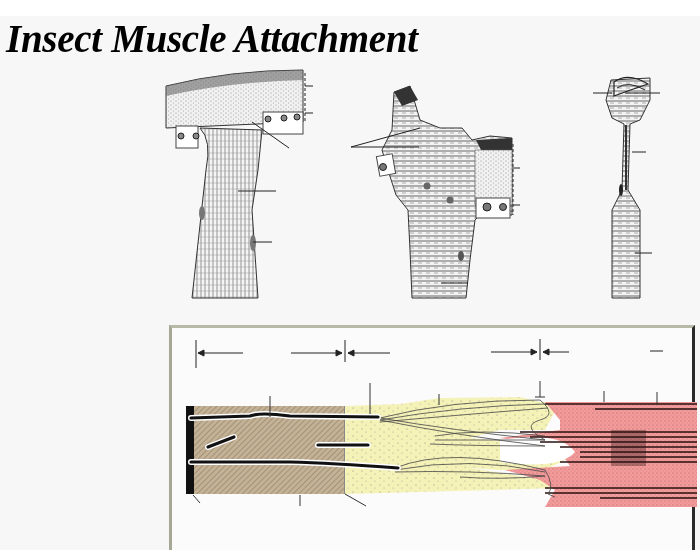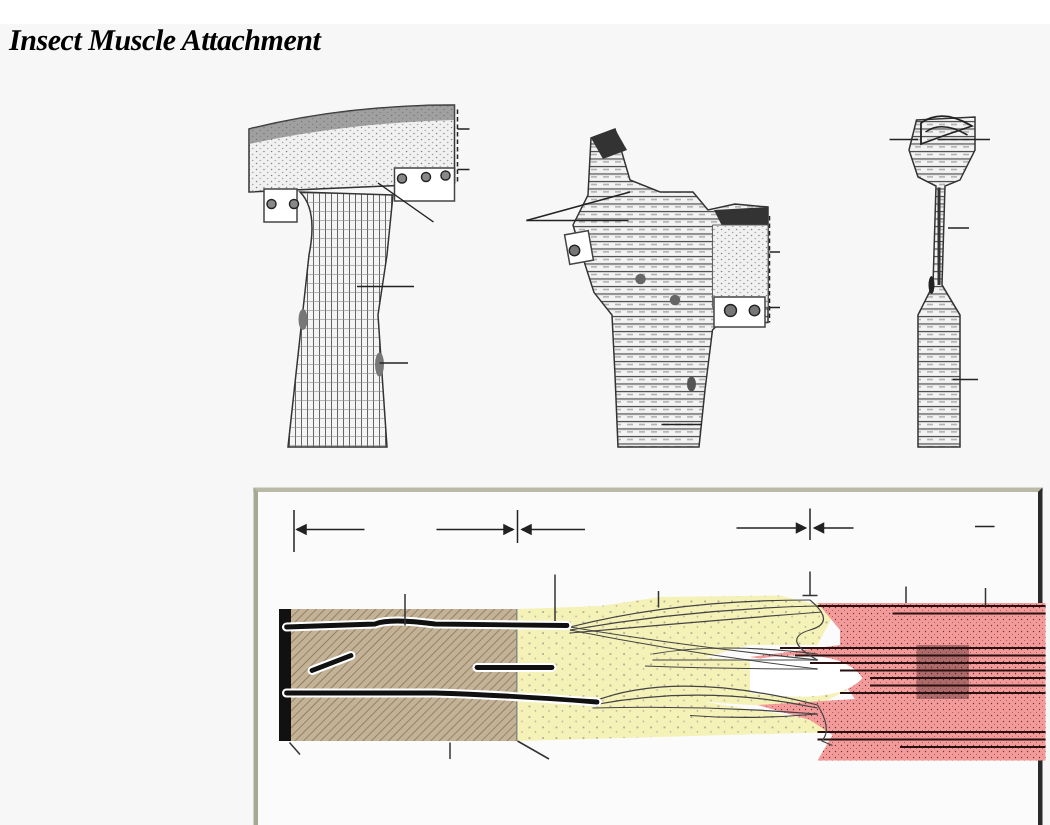--- a/index.html
+++ b/index.html
@@ -1,18 +1,18 @@
 <!DOCTYPE html>
 <html><head>
 <meta charset="utf-8">
 <style>
   html, body { margin:0; padding:0; }
   body { width:700px; height:550px; background:#ffffff; position:relative; overflow:hidden; font-family:"Liberation Serif", serif; }
   .slide { position:absolute; left:0; top:16px; width:700px; height:534px; background:#f7f7f7; }
-  .title { position:absolute; left:6px; top:16px; font-family:"Liberation Serif", serif; font-style:italic; font-weight:bold; font-size:20px; color:#000; letter-spacing:-0.3px; }
+  .title { position:absolute; left:6px; top:16px; font-family:"Liberation Serif", serif; font-style:italic; font-weight:bold; font-size:39px; color:#000; letter-spacing:-0.3px; }
   svg { position:absolute; left:0; top:0; }
   .panel { position:absolute; left:169px; top:325px; width:526px; height:230px; border-top:3px solid #b9b9a8; border-left:3px solid #a7a796; border-right:3px solid #2a2a2a; background:#fbfbfb; box-sizing:border-box; }
 </style>
 </head>
 <body>
 
 <div class="slide"></div>
 <div class="title">Insect Muscle Attachment</div>
 
 <svg width="700" height="320">

